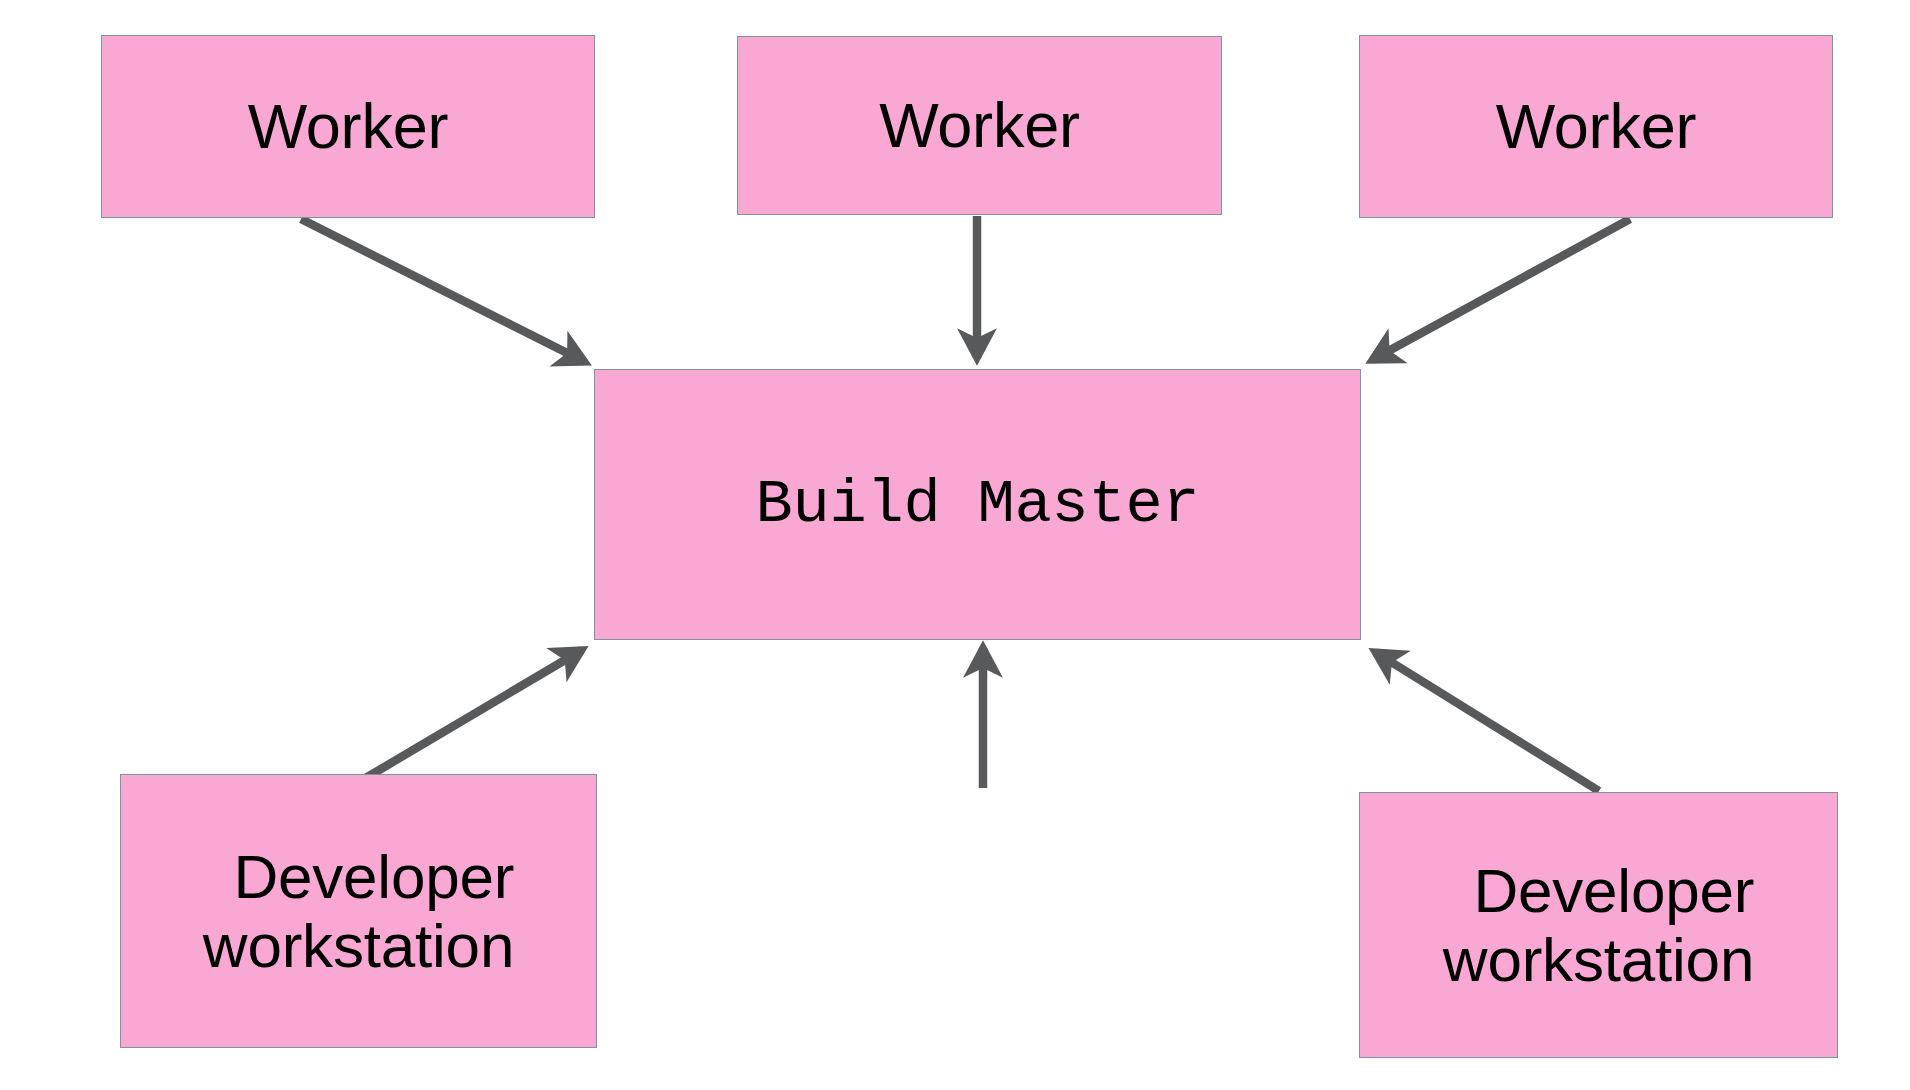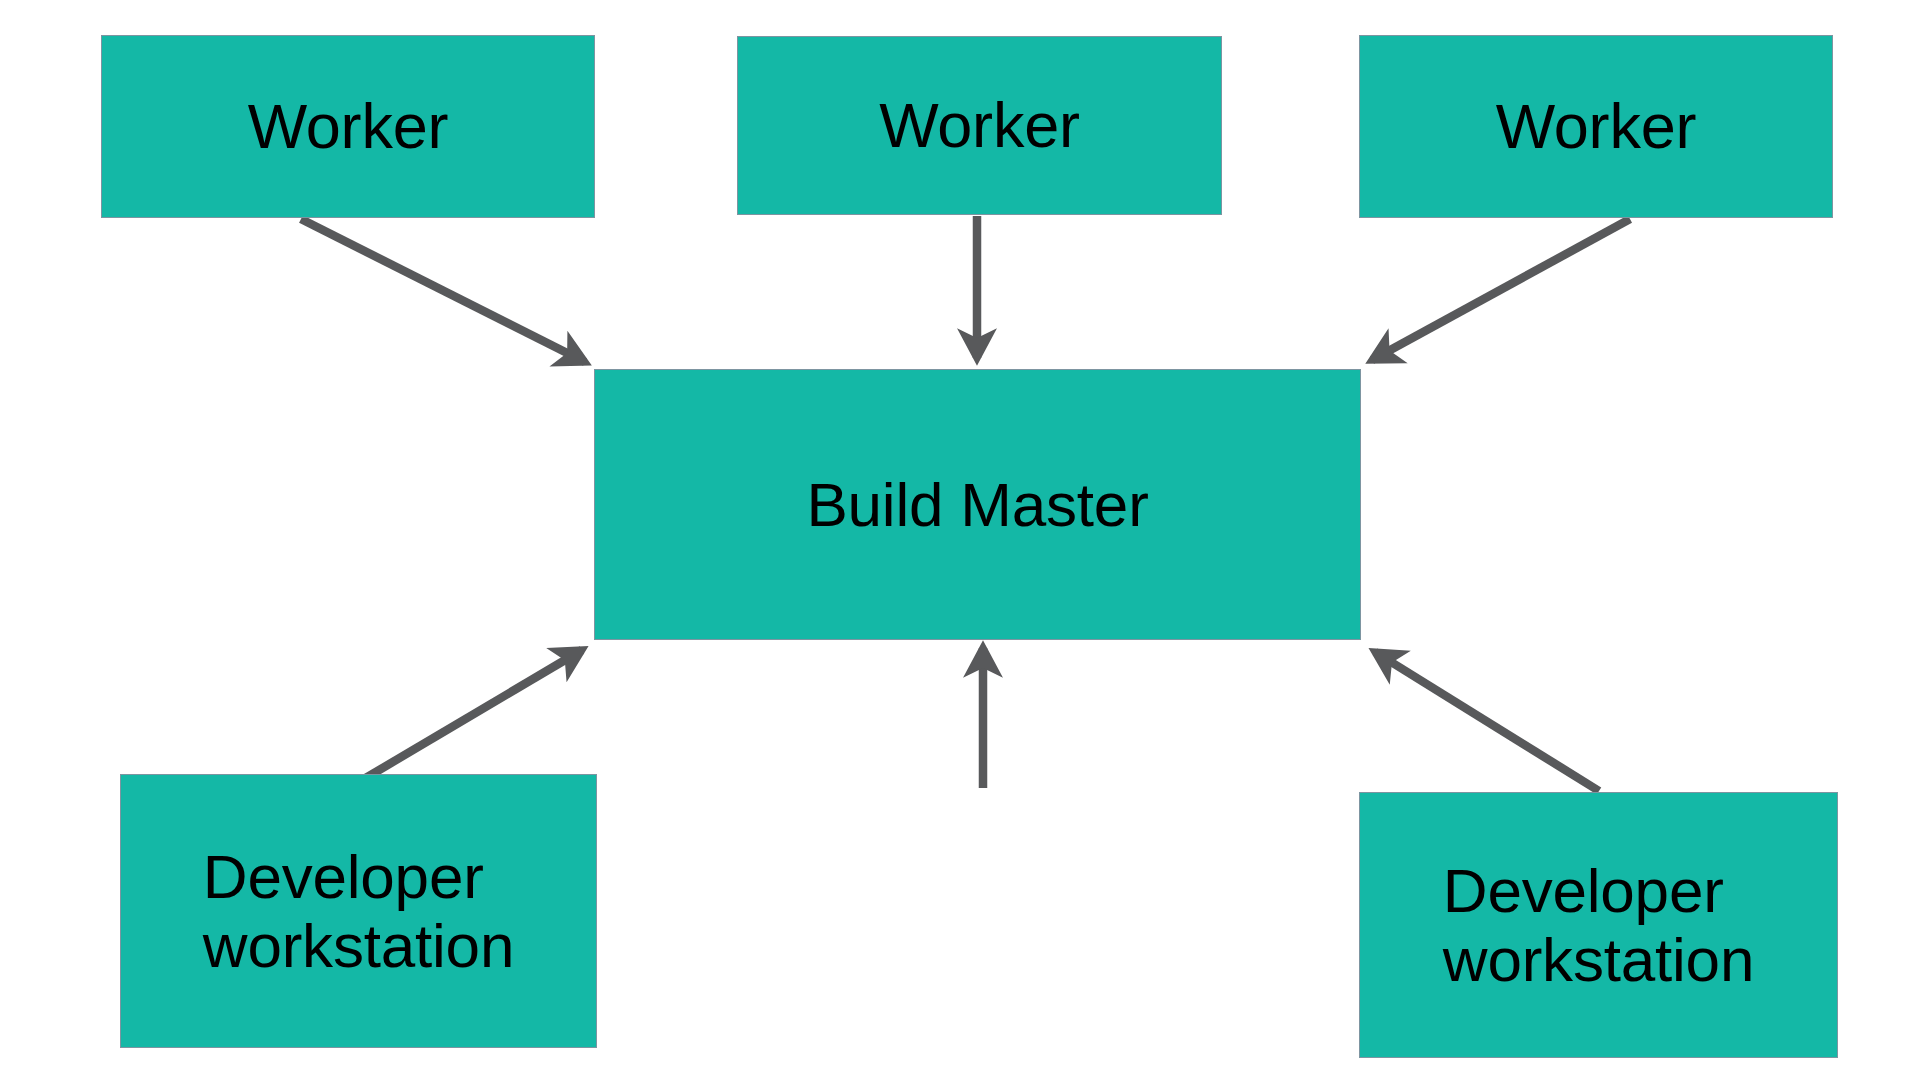--- a/index.html
+++ b/index.html
@@ -24,42 +24,42 @@
     position: absolute;
     left: 0;
     top: 0;
     width: 1910px;
     height: 1090px;
     pointer-events: none;
   }
   .node {
     position: absolute;
     box-sizing: border-box;
-    background: #14b8a6;
+    background: #f9a8d4;
     border: 1.6px solid #7d95a1;
     display: flex;
     align-items: center;
     justify-content: center;
-    text-align: left;
+    text-align: right;
     color: #000000;
     font-weight: 400;
     line-height: 1.12;
     letter-spacing: -0.2px;
     z-index: 2;
   }
   .node .label {
     display: block;
     white-space: pre-line;
     padding: 0 6px;
   }
   
   #node-worker-1   { left: 101px;  top: 35px;  width: 494px; height: 183px; font-size: 63px; }
   #node-worker-2   { left: 737px;  top: 36px;  width: 485px; height: 179px; font-size: 63px; }
   #node-worker-3   { left: 1359px; top: 35px;  width: 474px; height: 183px; font-size: 63px; }
-  #node-build-master { left: 594px; top: 369px; width: 767px; height: 271px; font-size: 62px; }
+  #node-build-master { left: 594px; top: 369px; width: 767px; height: 271px; font-size: 62px; font-family: Liberation Mono, monospace; }
   #node-dev-ws-left  { left: 120px; top: 774px; width: 477px; height: 274px; font-size: 62px; }
   #node-ci-server    { left: 740px; top: 787px; width: 482px; height: 261px; font-size: 62px; }
   #node-dev-ws-right { left: 1359px; top: 792px; width: 479px; height: 266px; font-size: 62px; }
 </style>
 </head>
 <body>
 
 <div id="canvas">
 
   <svg id="edges" viewBox="0 0 1910 1090" width="1910" height="1090" xmlns="http://www.w3.org/2000/svg">

